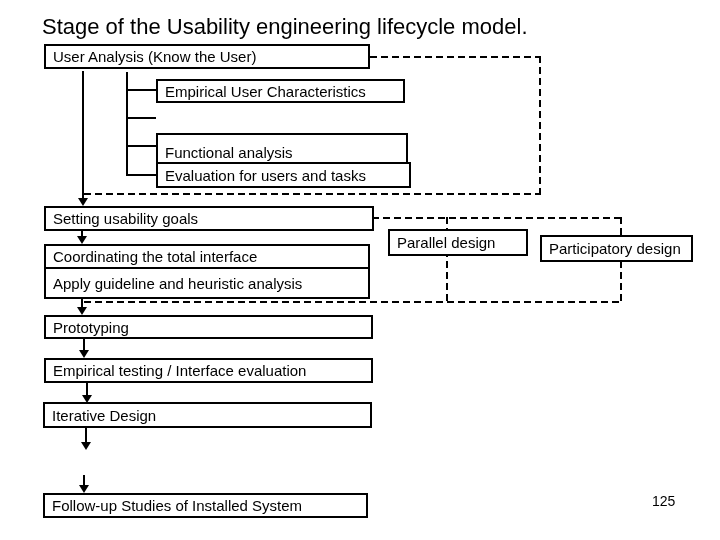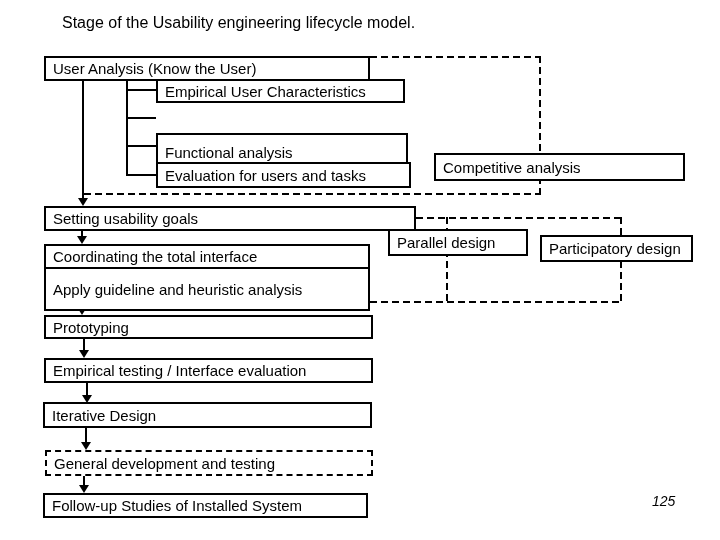--- a/index.html
+++ b/index.html
@@ -24,58 +24,56 @@
   }
   .dash-v {
     position:absolute; width:2px; z-index:1;
     background:repeating-linear-gradient(180deg,#000 0 7px,transparent 7px 11px);
   }
   .ahead {
     position:absolute; width:0; height:0; z-index:1;
     border-left:5px solid transparent; border-right:5px solid transparent;
     border-top:8px solid #000;
   }
-  #title { position:absolute; left:42px; top:14px; font-size:16px; z-index:3;margin-left:20px; }
-  #pagenum { position:absolute; left:652px; top:493px; font-size:14px; z-index:3;font-style:italic; }
+  #title { position:absolute; left:42px; top:14px; font-size:22px; z-index:3; }
+  #pagenum { position:absolute; left:652px; top:493px; font-size:14px; z-index:3; }
 </style>
 </head>
 <body>
 
 <div id="slide">
 
   <div id="title">Stage of the Usability engineering lifecycle model.</div>
 
-  <div class="box" style="left:44px;top:56px;width:326px;height:25px">User Analysis (Know the User)</div>
+  <div class="box" style="left:44px;top:44px;width:326px;height:25px">User Analysis (Know the User)</div>
 
   <div class="box" style="left:156px;top:79px;width:249px;height:24px">Empirical User Characteristics</div>
 
 
   <div class="box" style="left:156px;top:133px;width:252px;height:38px">Functional analysis</div>
 
   <div class="box" style="left:156px;top:162px;width:255px;height:26px">Evaluation for users and tasks</div>
 
-  <div class="box" style="left:434px;top:153px;width:251px;height:28px">Competitive analysis</div>
 
-  <div class="box" style="left:44px;top:206px;width:372px;height:25px">Setting usability goals</div>
+  <div class="box" style="left:44px;top:206px;width:330px;height:25px">Setting usability goals</div>
 
   <div class="box" style="left:44px;top:244px;width:326px;height:25px">Coordinating the total interface</div>
 
-  <div class="box" style="left:44px;top:267px;width:326px;height:44px">Apply guideline and heuristic analysis</div>
+  <div class="box" style="left:44px;top:267px;width:326px;height:32px">Apply guideline and heuristic analysis</div>
 
   <div class="box" style="left:388px;top:229px;width:140px;height:27px">Parallel design</div>
 
   <div class="box" style="left:540px;top:235px;width:153px;height:27px">Participatory design</div>
 
   <div class="box" style="left:44px;top:315px;width:329px;height:24px">Prototyping</div>
 
   <div class="box" style="left:44px;top:358px;width:329px;height:25px">Empirical testing / Interface evaluation</div>
 
   <div class="box" style="left:43px;top:402px;width:329px;height:26px">Iterative Design</div>
 
-  <div class="box dashed" style="left:45px;top:450px;width:328px;height:26px">General development and testing</div>
 
   <div class="box" style="left:43px;top:493px;width:325px;height:25px">Follow-up Studies of Installed System</div>
 
   <div class="sline" style="left:126px;top:72px;width:2px;height:104px"></div>
   <div class="sline" style="left:126px;top:89px;width:30px;height:2px"></div>
   <div class="sline" style="left:126px;top:117px;width:30px;height:2px"></div>
   <div class="sline" style="left:126px;top:145px;width:30px;height:2px"></div>
   <div class="sline" style="left:126px;top:174px;width:30px;height:2px"></div>
 
   <div class="sline" style="left:82px;top:71px;width:2px;height:128px"></div>

